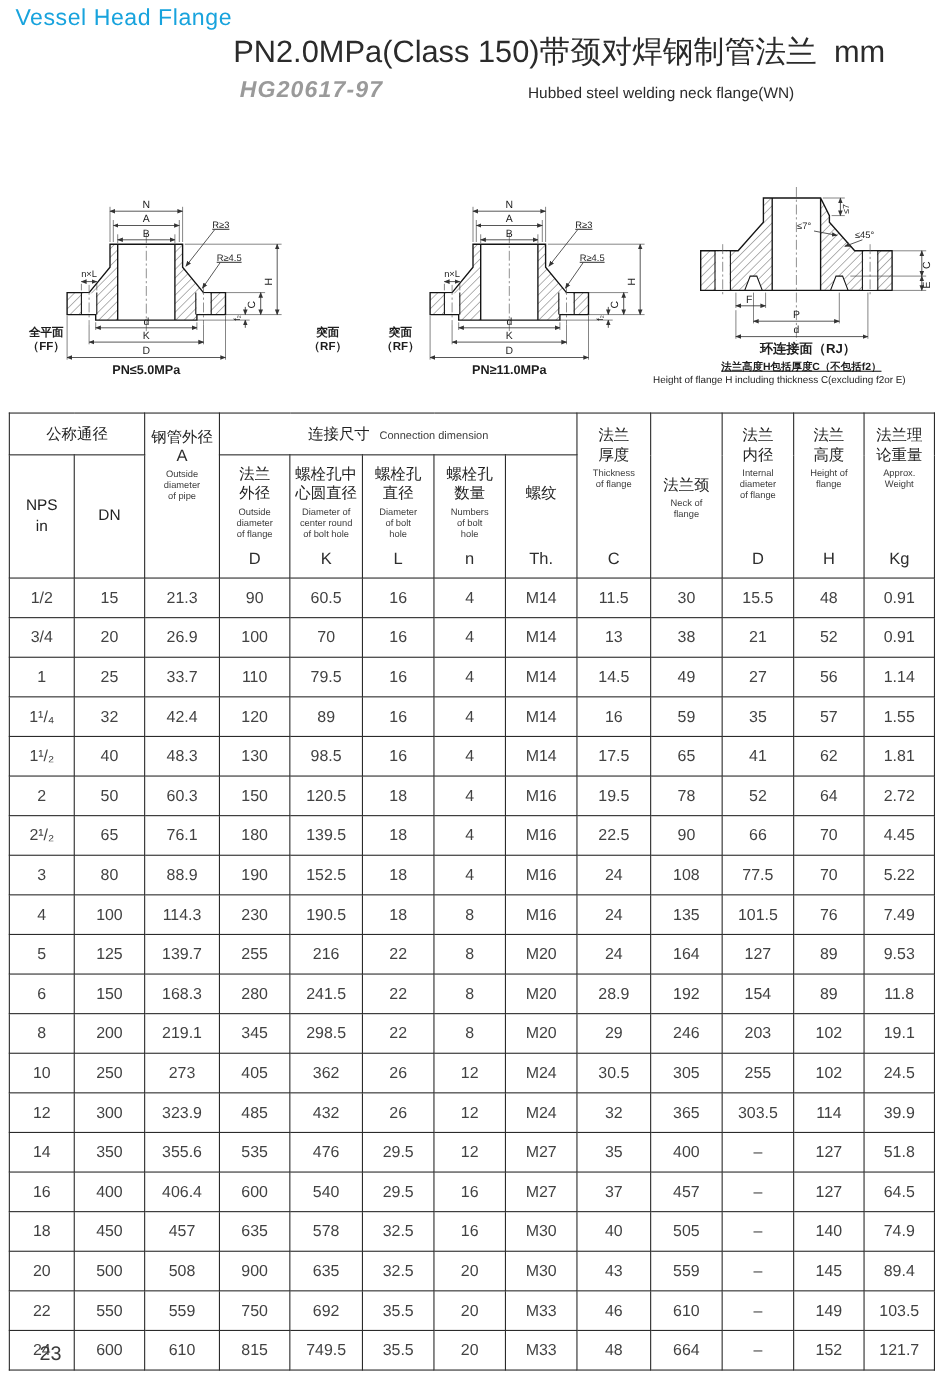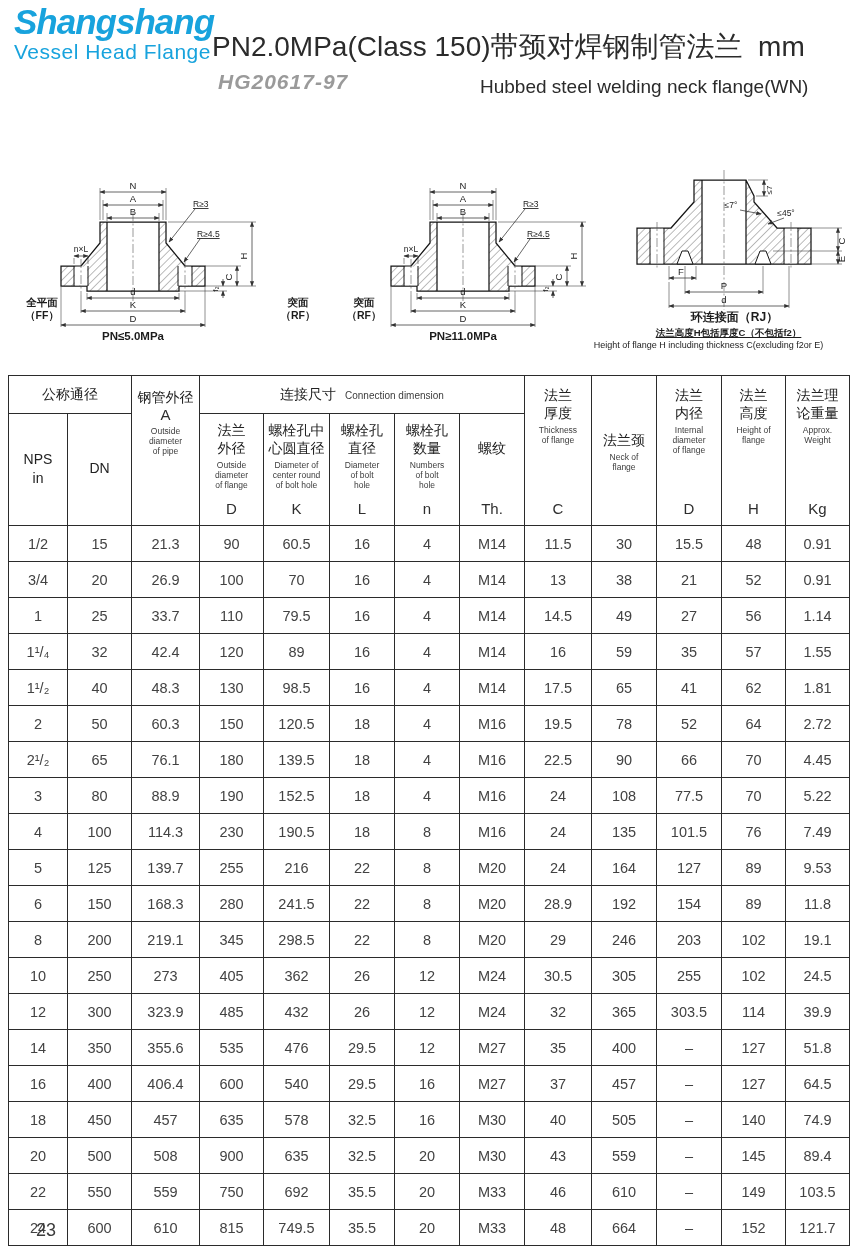--- a/index.html
+++ b/index.html
@@ -6,21 +6,21 @@
   body{
     width:857px;height:1252px;position:relative;background:#fff;
     font-family:"Liberation Sans",sans-serif;color:#2e2e2e;overflow:hidden;
   }
   
   .logo{position:absolute;left:14px;top:4px;line-height:1;}
   .logo .l1{font-size:35px;font-weight:bold;font-style:italic;letter-spacing:-1px;}
   .logo .l2{font-size:21px;font-weight:normal;margin-top:2px;letter-spacing:0.5px;}
   .title{position:absolute;left:212px;top:28px;font-size:28px;color:#2b2b2b;white-space:pre;}
   .standard{position:absolute;left:218px;top:70px;font-size:21px;font-weight:bold;font-style:italic;color:#9a9a9a;letter-spacing:1px;}
-  .subtitle-en{position:absolute;left:480px;top:76px;font-size:19px;color:#2b2b2b;}
+  .subtitle-en{position:absolute;left:480px;top:76px;font-size:14px;color:#2b2b2b;}
   
   .dia{position:absolute;}
   .face-label{position:absolute;width:64px;text-align:center;font-size:10.5px;font-weight:bold;
     color:#1d1d1d;white-space:pre-line;line-height:1.25;margin-top:40px;}
   .rj-caption{position:absolute;left:612px;top:309px;width:245px;text-align:center;
     font-size:12px;font-weight:bold;color:#1d1d1d;}
   .rj-note-cn{position:absolute;left:600px;top:327px;width:257px;text-align:center;
     font-size:9.5px;font-weight:bold;color:#1d1d1d;text-decoration:underline;}
   .rj-note-en{position:absolute;left:560px;top:340px;width:297px;text-align:center;
     font-size:9px;font-weight:normal;color:#1d1d1d;white-space:nowrap;}
@@ -45,21 +45,20 @@
   .hcell.span{height:131px;padding:8px 0 6px;}
   .hcell.row2{height:96px;padding:4px 0 6px;}
   .hcell.centered{justify-content:center;}
   .hcell.topstack{justify-content:flex-start;padding-top:12px;}
   .page-num{position:absolute;left:8px;top:1220px;font-size:18px;color:#3c3c3c;padding-left:28px;}
 </style>
 </head>
 <body>
 
 <div class="logo" style="color:#18a3dd;">
-  <div class="l1">Shangshang</div>
   <div class="l2">Vessel Head Flange</div>
 </div>
 <div class="title">PN2.0MPa(Class 150)带颈对焊钢制管法兰  mm</div>
 <div class="standard">HG20617-97</div>
 <div class="subtitle-en">Hubbed steel welding neck flange(WN)</div>
 
 <svg class="dia" style="left:30px;top:148px;" width="270" height="205" viewBox="0 0 270 205">
   <defs>
     <pattern id="h1" width="5.5" height="5.5" patternUnits="userSpaceOnUse" patternTransform="rotate(45)">
       <line x1="0" y1="0" x2="0" y2="5.5" stroke="#777" stroke-width="1"></line>

